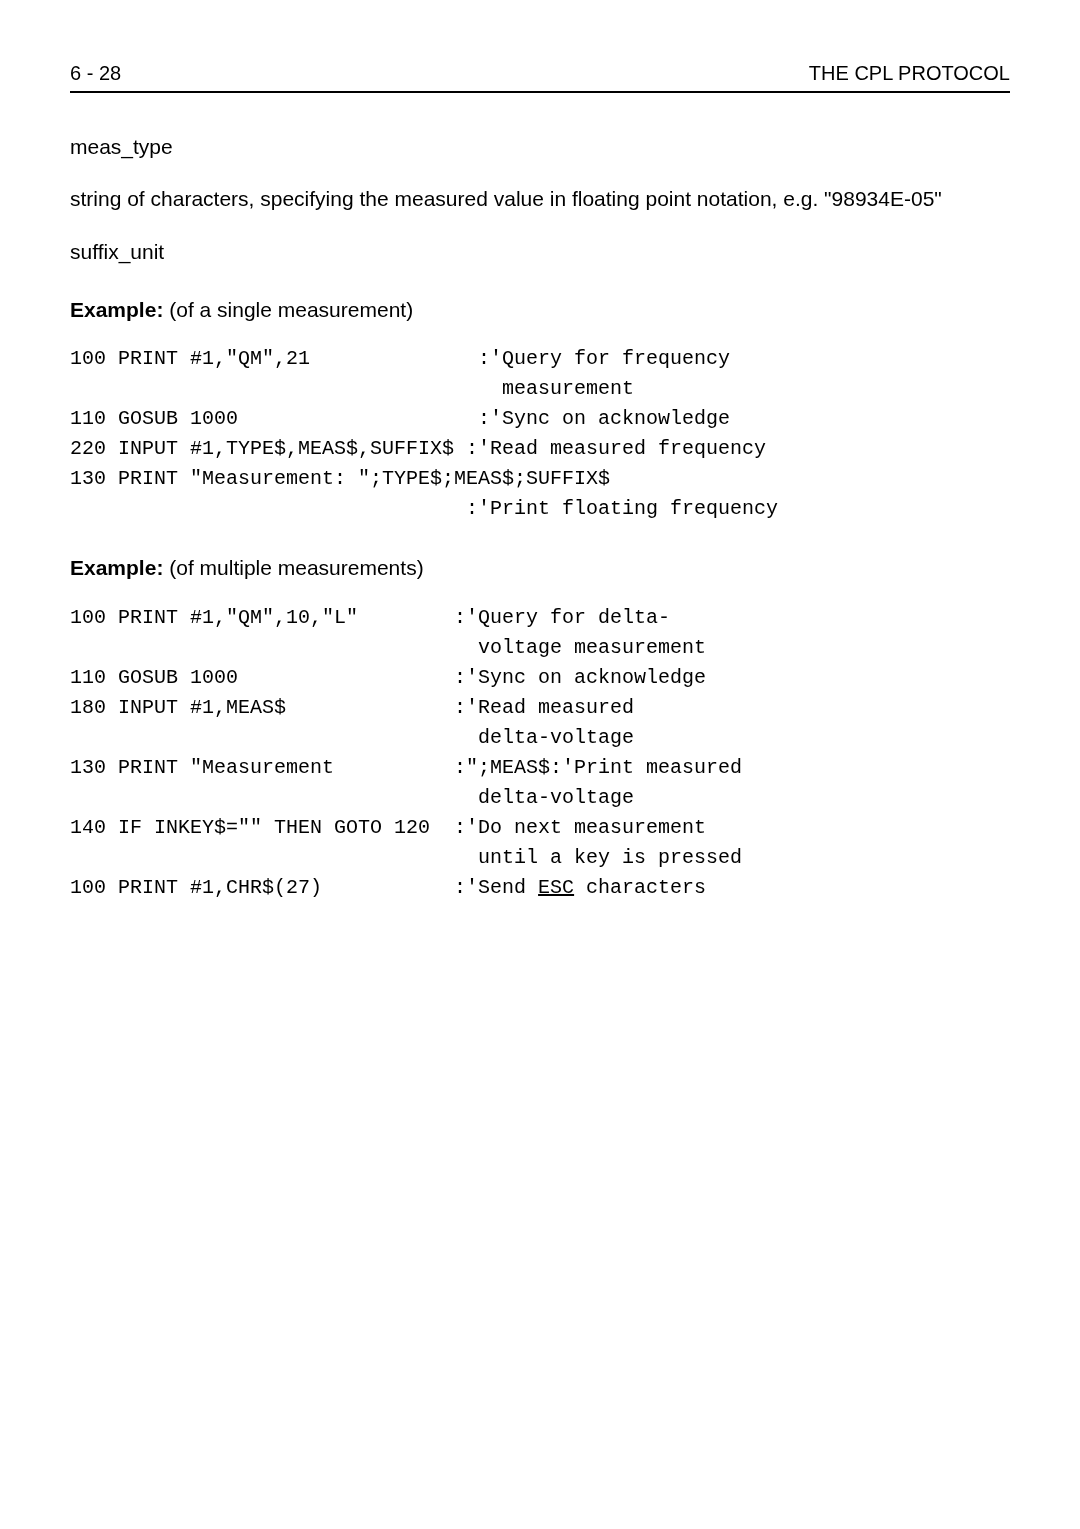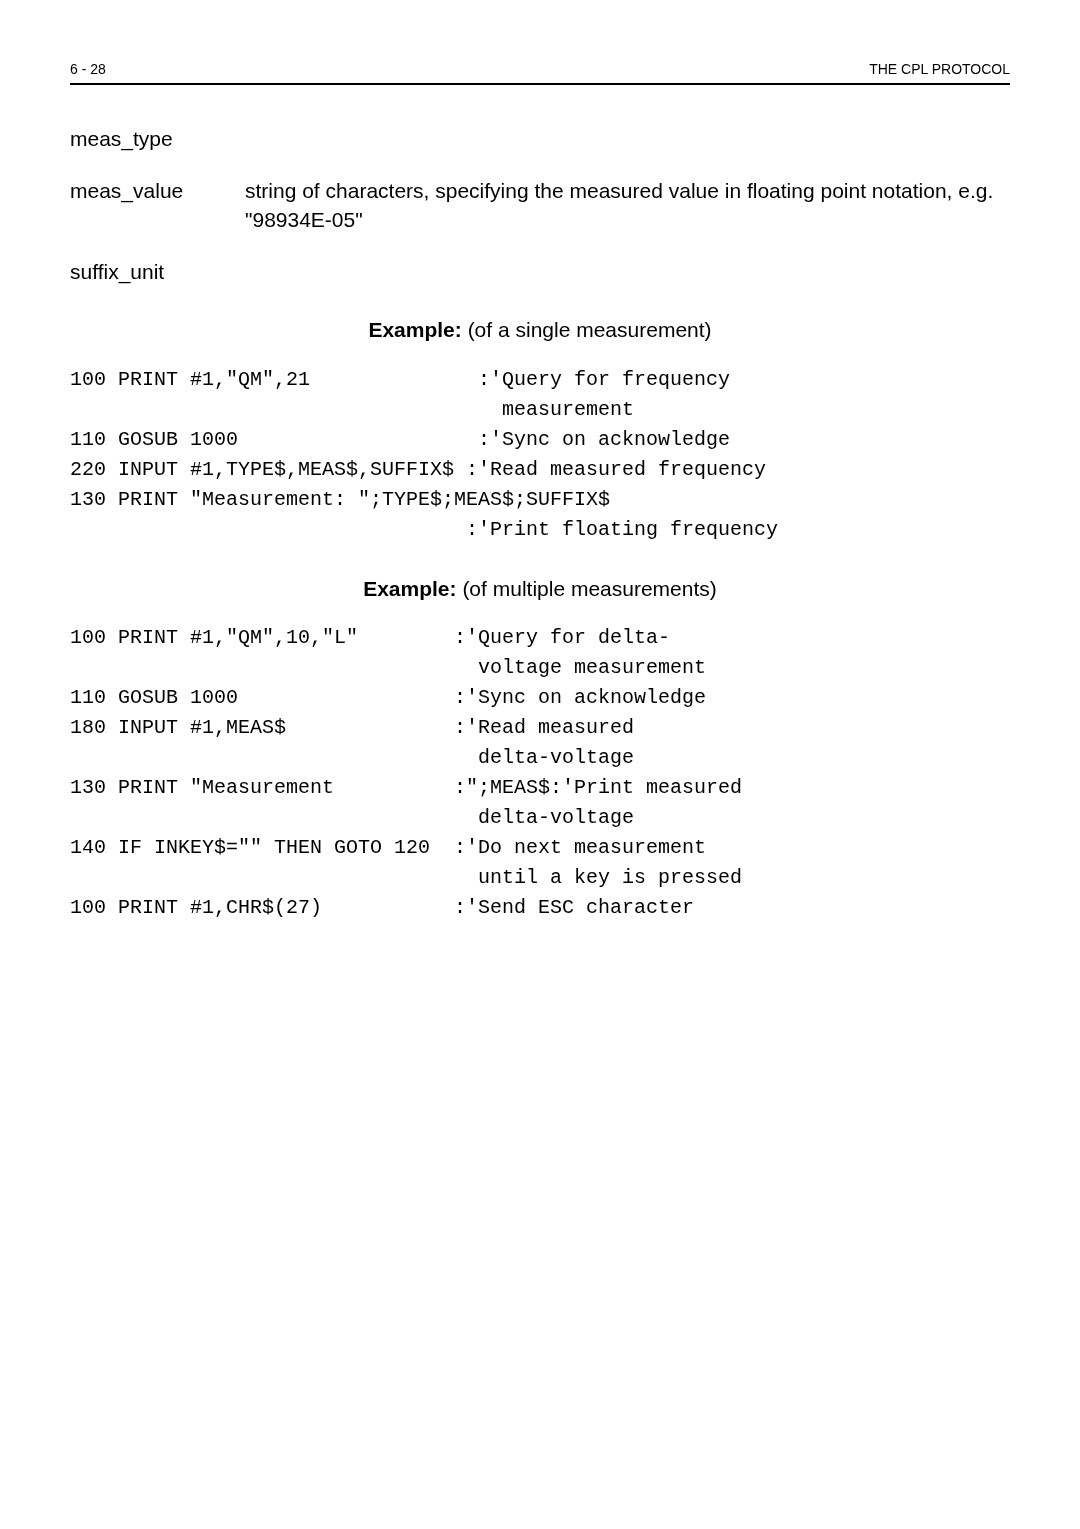--- a/index.html
+++ b/index.html
@@ -14,65 +14,64 @@
     line-height: 1.35;
   }
   .header-row {
     display: flex;
     justify-content: space-between;
     border-bottom: 2px solid #000;
     padding-bottom: 4px;
     margin-bottom: 40px;
   }
   .page-num, .doc-title {
-    font-size: 14px;
+    font-size: 20px;
   }
   .def-row {
     display: flex;
     margin-bottom: 24px;
   }
   .def-term {
     width: 175px;
     flex: 0 0 175px;
   }
   .def-desc {
     flex: 1;
   }
   .example-label {
     margin-top: 30px;
     margin-bottom: 20px;
-    text-align: center;
   }
   .example-label b {
     font-weight: bold;
   }
   pre.code {
     font-family: "Courier New", Courier, monospace;
     font-size: 20px;
     white-space: pre;
     margin: 0 0 10px 0;
     line-height: 1.5;
   }
   .uline {
+    text-decoration: underline;
   }
 </style>
 </head>
 <body>
 
 <div class="header-row">
   <span class="page-num">6 - 28</span>
   <span class="doc-title">THE CPL PROTOCOL</span>
 </div>
 
 <div class="def-row">
   <div class="def-term">meas_type</div>
 </div>
 
 <div class="def-row">
-  <div class="def-term">meas_value</div>
   <div class="def-desc">string of characters, specifying the measured value in floating point notation, e.g. "98934E-05"</div>
 </div>
 
 <div class="def-row">
   <div class="def-term">suffix_unit</div>
 </div>
 
 <div class="example-label">
   <b>Example:</b><span> (of a single measurement)</span>
 </div>
@@ -90,13 +89,13 @@
 
 <pre class="code"><span>100 PRINT #1,"QM",10,"L"        :'Query for delta-</span>
 <span>                                  voltage measurement</span>
 <span>110 GOSUB 1000                  :'Sync on acknowledge</span>
 <span>180 INPUT #1,MEAS$              :'Read measured</span>
 <span>                                  delta-voltage</span>
 <span>130 PRINT "Measurement          :";MEAS$:'Print measured</span>
 <span>                                  delta-voltage</span>
 <span>140 IF INKEY$="" THEN GOTO 120  :'Do next measurement</span>
 <span>                                  until a key is pressed</span>
-<span><span>100 PRINT #1,CHR$(27)           :'Send </span><span class="uline">ESC</span><span> character</span></span></pre>
+<span><span>100 PRINT #1,CHR$(27)           :'Send </span><span class="uline">ESC</span><span> characters</span></span></pre>
 
 </body></html>

